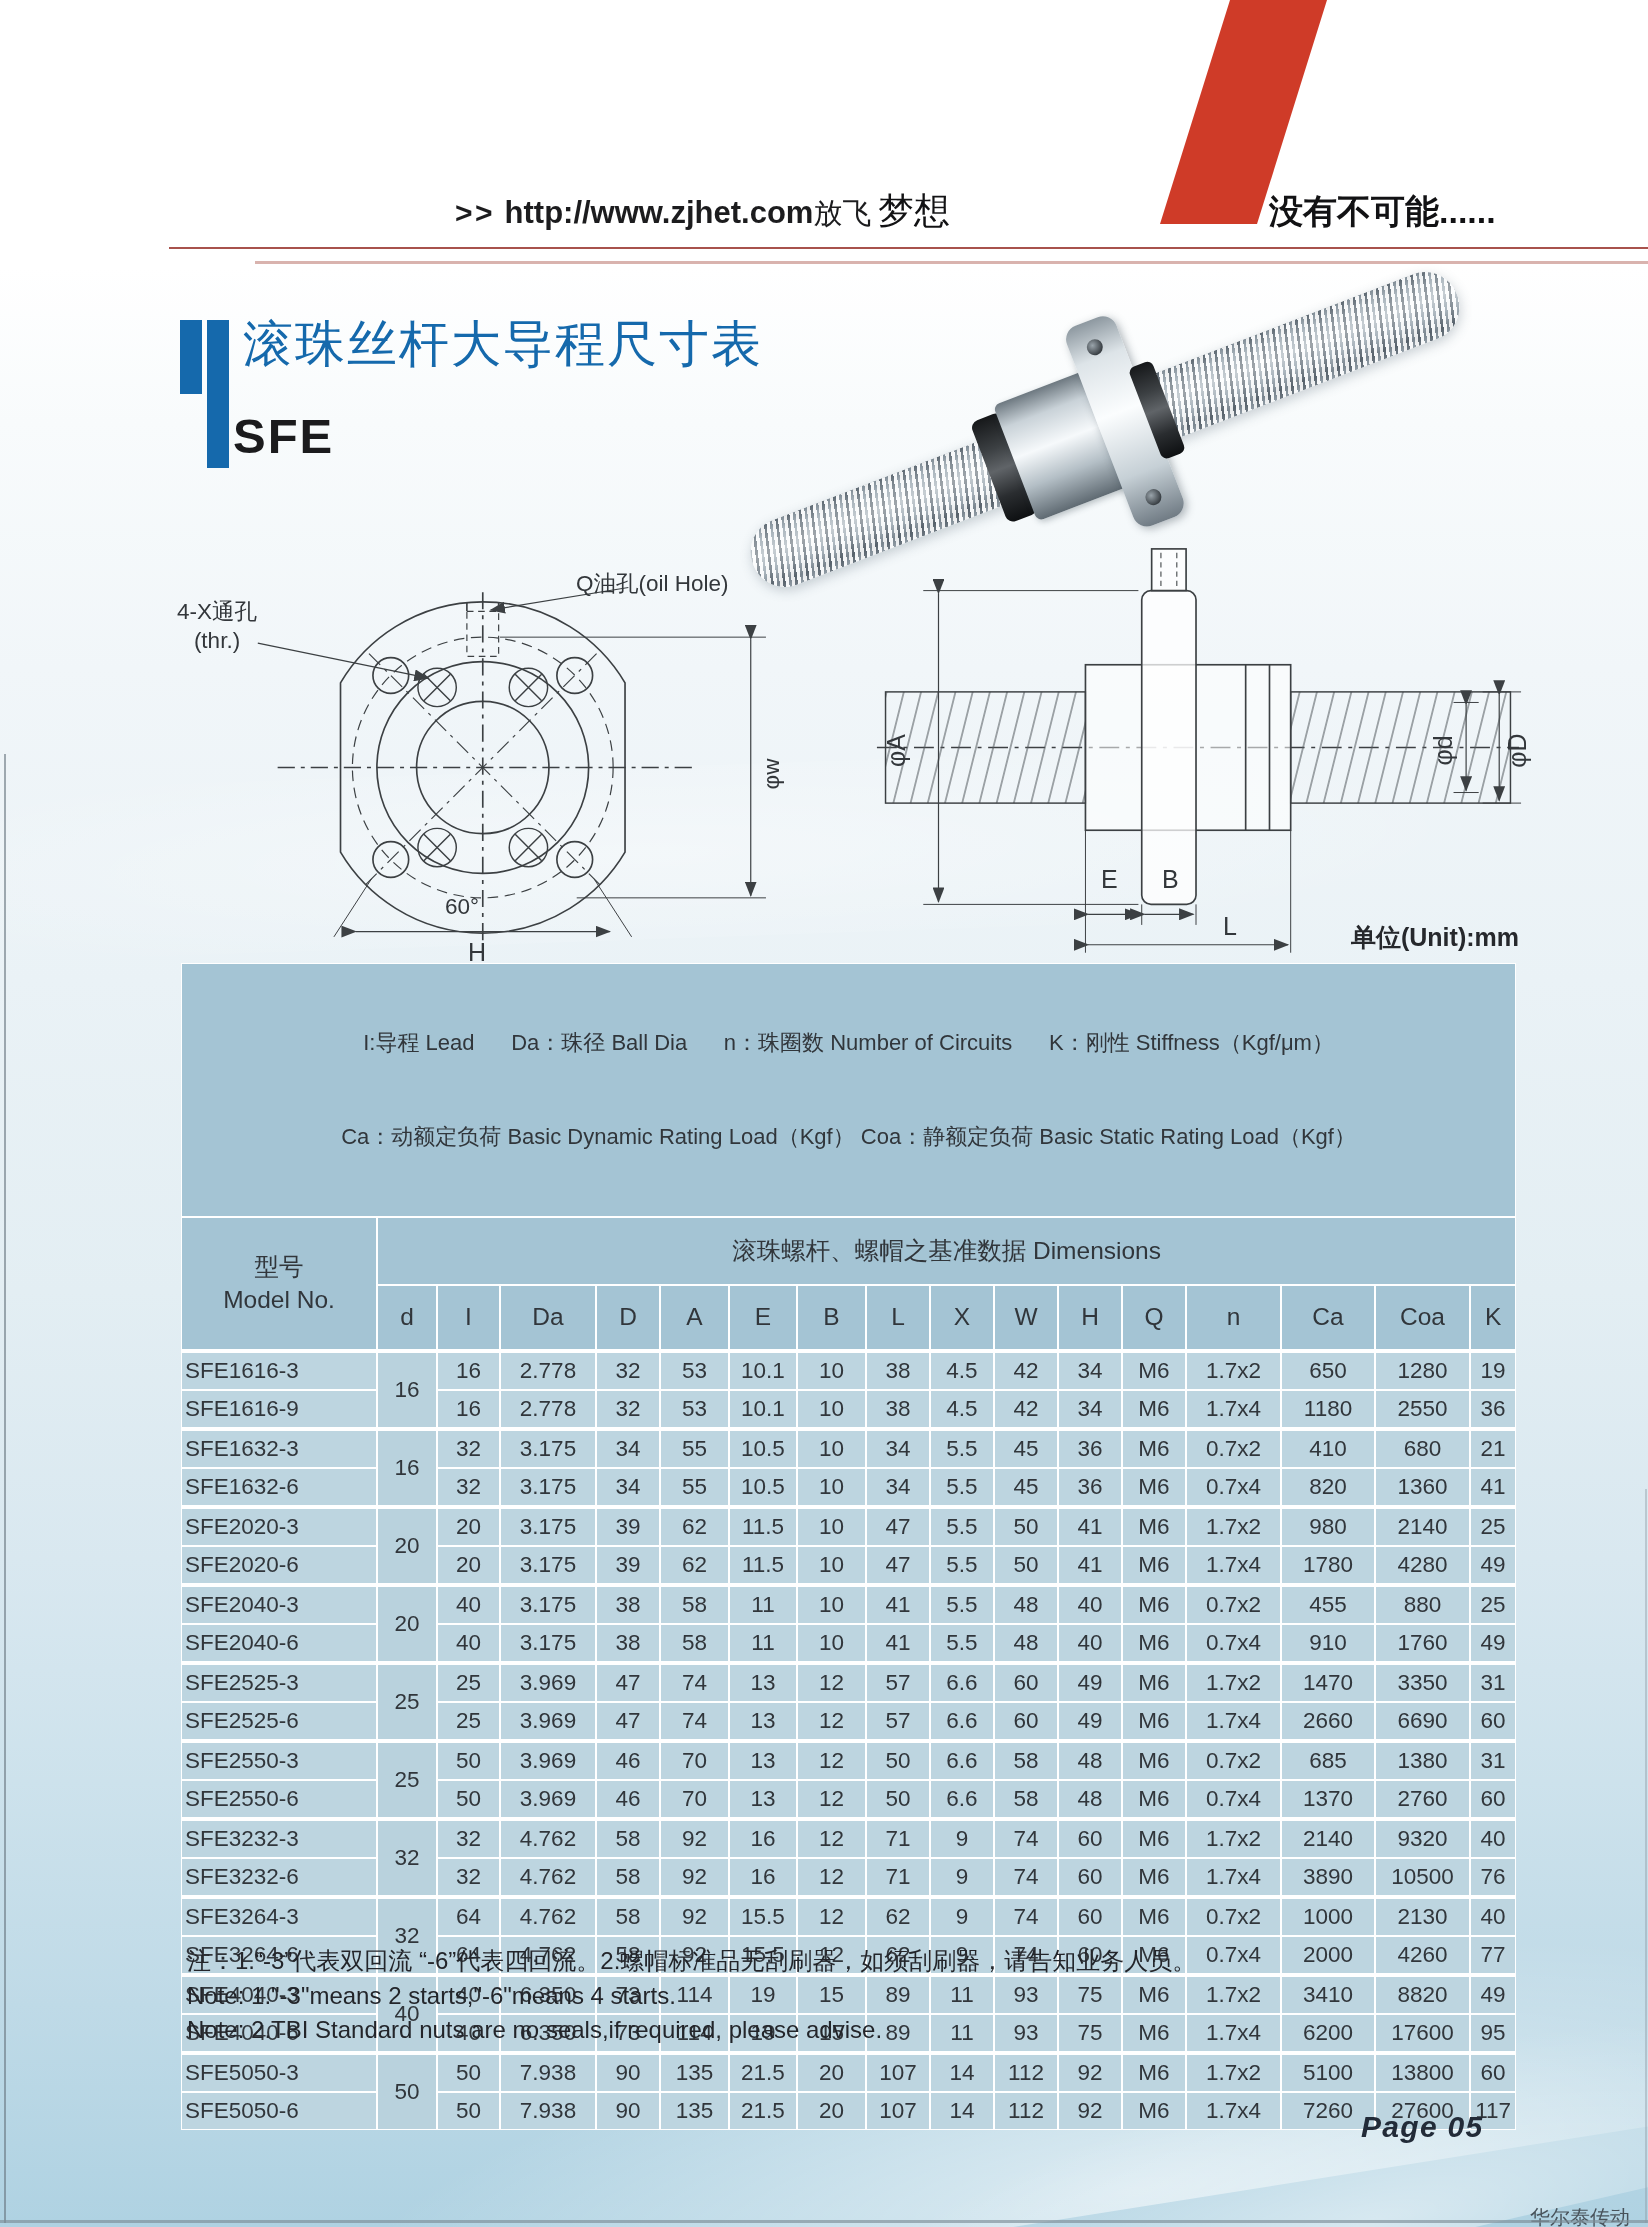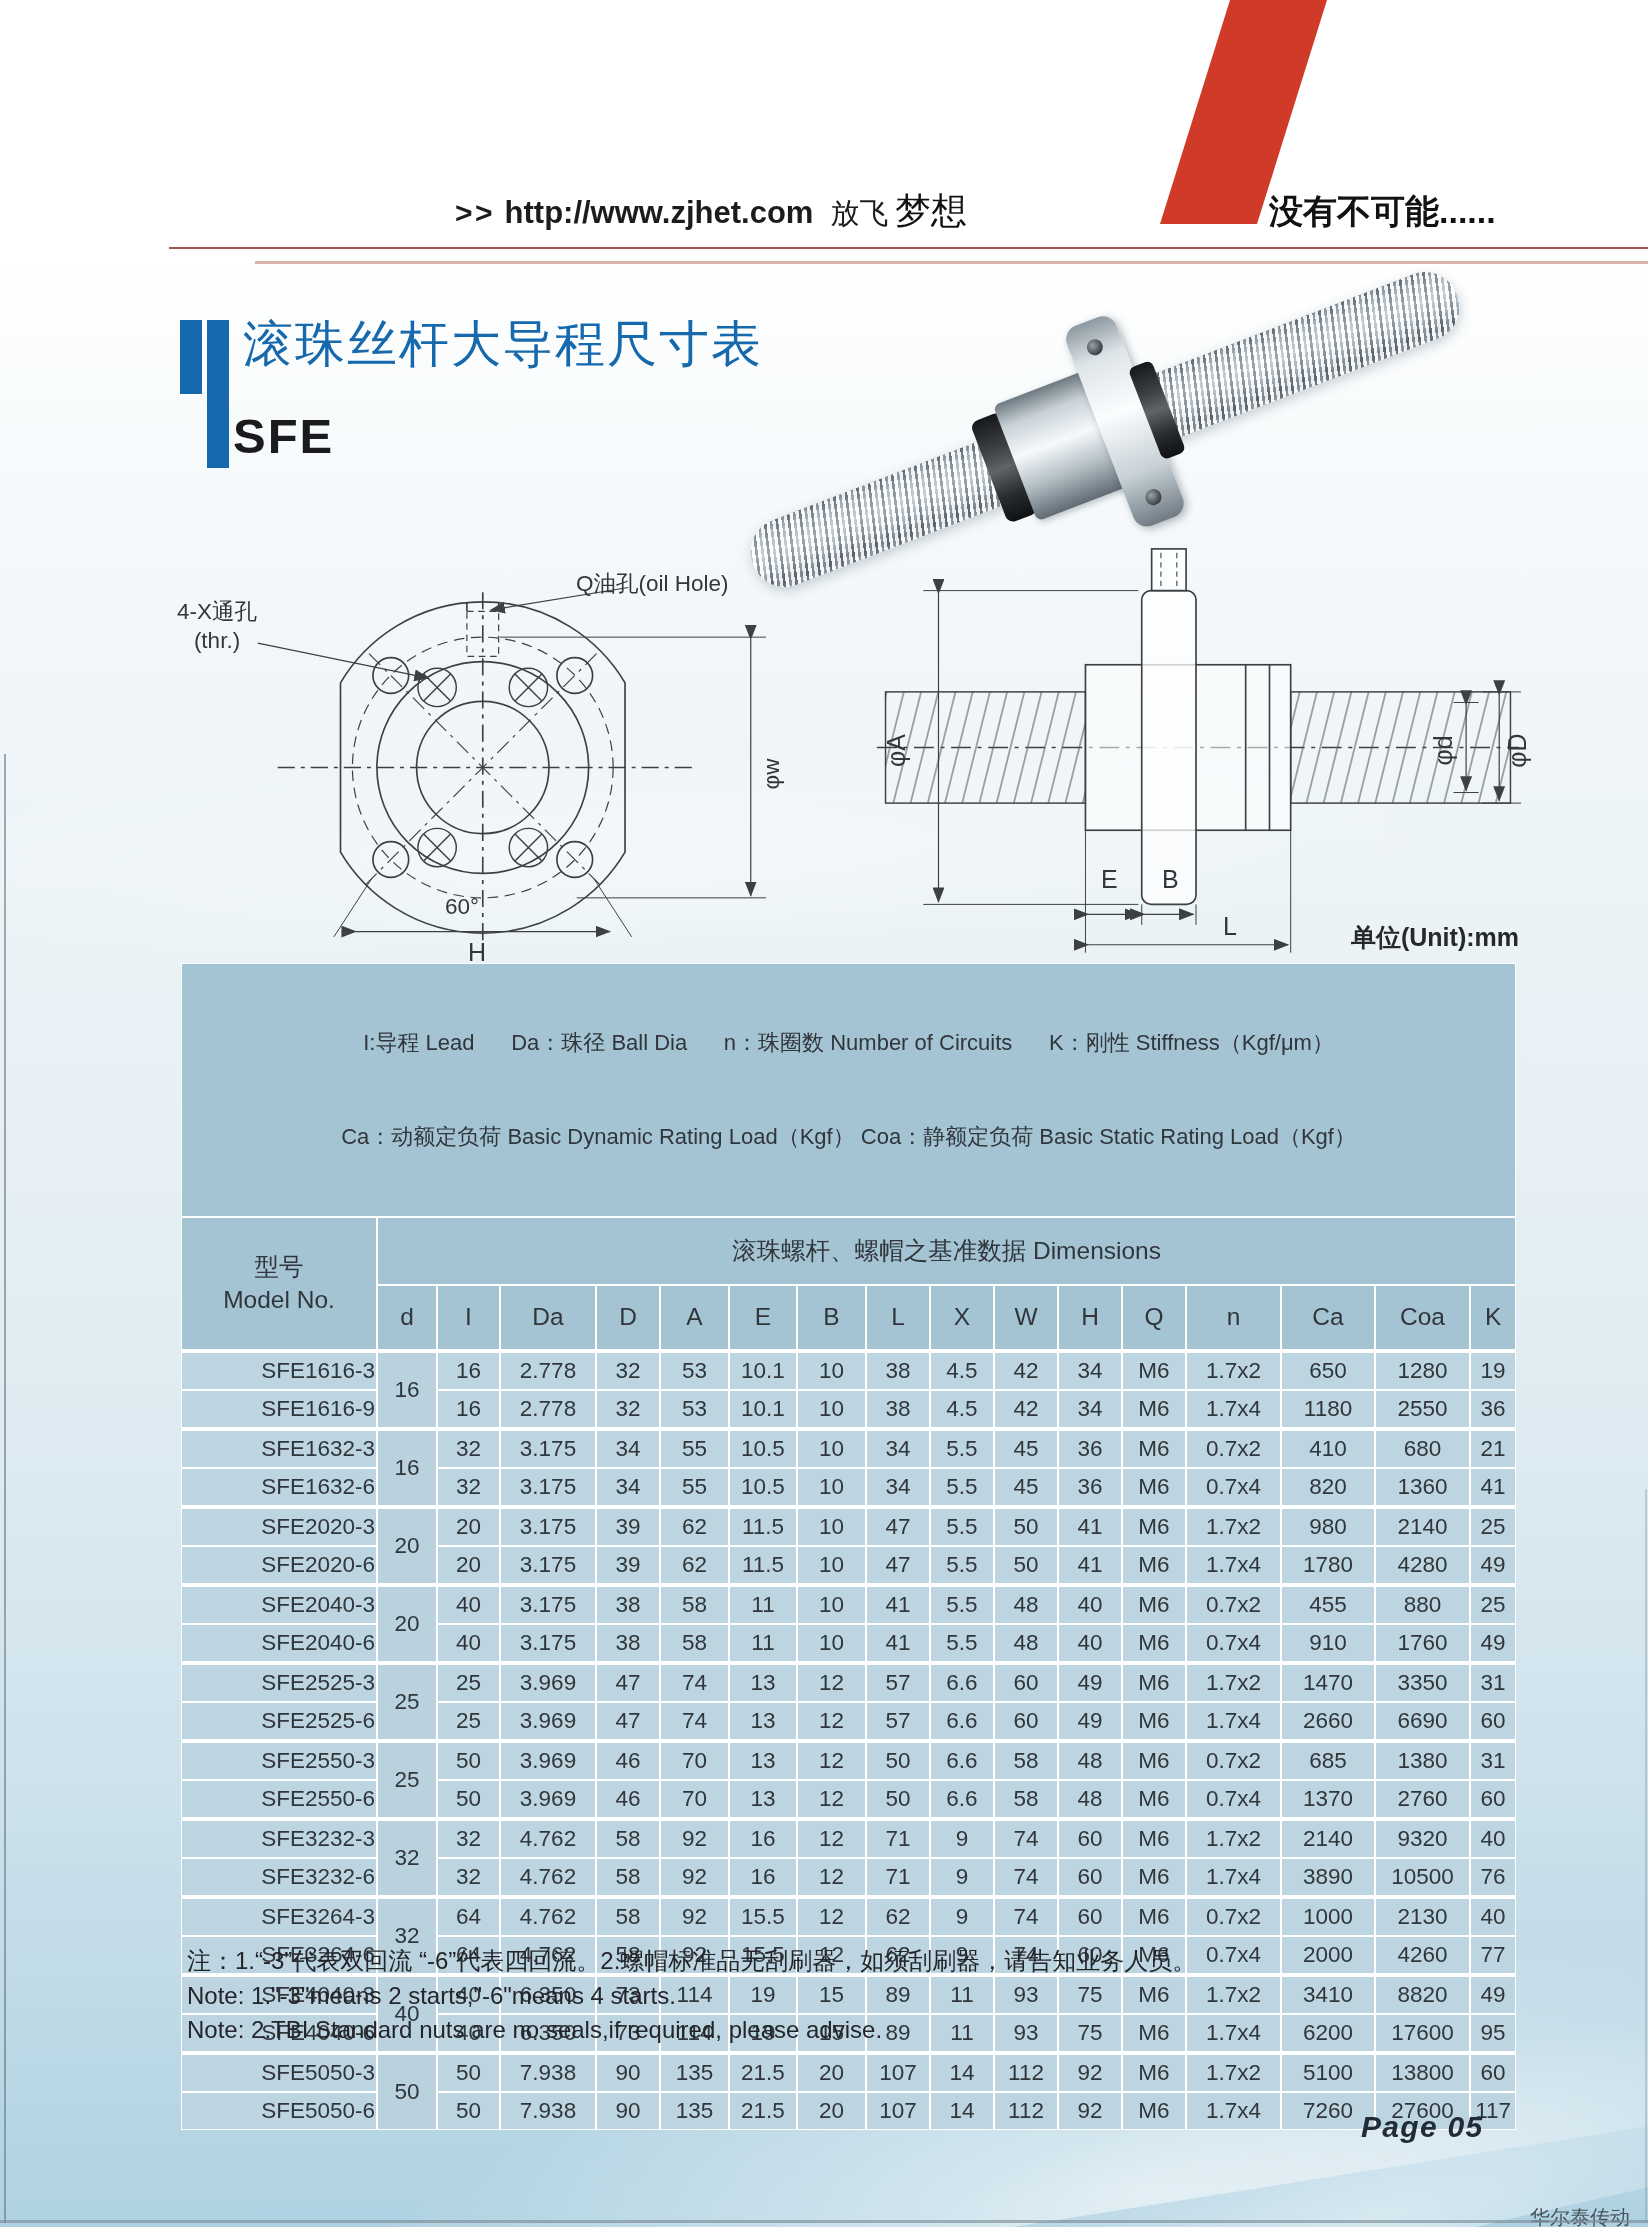--- a/index.html
+++ b/index.html
@@ -20,21 +20,21 @@
     background:radial-gradient(60% 90% at 40% 50%,rgba(255,255,255,.35),rgba(255,255,255,0) 75%);}
   
   .edge-left{left:4px;top:754px;width:2px;height:1469px;background:#68757e;opacity:.6;}
   .edge-bottom{left:0;top:2220px;width:1649px;height:3.3px;background:#7d8d97;opacity:.65;}
   .edge-right{left:1645px;top:1489px;width:2px;height:734px;background:#8a979f;opacity:.4;}
 
   
   .hdr-line{left:455px;top:187px;display:flex;align-items:baseline;white-space:nowrap;}
   .hdr-prefix{font-weight:800;font-size:30px;letter-spacing:2.6px;color:#1c1c1e;}
   .hdr-url{font-weight:800;font-size:31px;margin-left:9.3px;color:#1c1c1e;}
-  .hdr-s1{font-size:29px;font-weight:500;margin-left:17px;color:#1c1c1e;}
+  .hdr-s1{font-size:29px;font-weight:500;color:#1c1c1e;}
   .hdr-s2{font-size:36px;font-weight:400;margin-left:6.6px;color:#121214;}
   .red-shape{left:1160px;top:0;width:167px;height:224px;background:#cf3b28;
     clip-path:polygon(70px 0,167px 0,97px 224px,0 224px);}
   .slogan-right{left:1269px;top:189px;font-size:34px;font-weight:900;color:#121214;white-space:nowrap;}
   .rule1{left:169px;top:247px;width:1480px;height:2px;background:#a8524c;}
   .rule2{left:255px;top:261px;width:1394px;height:2.6px;background:#d9b3ae;}
 
   
   .bar{background:#1569ac;}
   .bar1{left:180px;top:320px;width:22px;height:74px;}
@@ -73,21 +73,21 @@
   
   .table-wrap{left:181px;top:963px;width:1334px;border-radius:29px;}
   table.spec{width:1334px;table-layout:fixed;border-collapse:separate;border-spacing:0;}
   table.spec td,table.spec th{border:1.3px solid #ffffff;text-align:center;vertical-align:middle;
     font-weight:400;color:#31363b;overflow:hidden;}
   .legend-cell{background:#a4c4d4;height:69px;font-size:22px;line-height:1.42;white-space:pre;}
   th.modelh{background:#a4c4d4;font-size:24.5px;line-height:1.35;font-weight:400;}
   th.dimsh{background:#a4c4d4;height:64px;font-size:24.5px;font-weight:400;}
   th.colh{background:#a4c4d4;height:61px;font-size:24.5px;font-weight:400;}
   table.spec td.data{background:#bdd5e0;height:34px;font-size:22.5px;}
-  table.spec td.model{background:#bdd5e0;text-align:right;padding-left:31px;font-size:22.5px;height:34px;}
+  table.spec td.model{background:#bdd5e0;text-align:left;padding-left:3px;font-size:22.5px;height:34px;}
   table.spec td.dcell{background:#b9d2dd;font-size:22.5px;}
   table.spec tr.gs td{border-top-width:3.3px;}
 
   .notes{left:187px;top:1944px;font-size:24px;line-height:1.44;color:#23252a;}
   .page-num{left:1361px;top:2110px;font-size:30px;font-style:italic;font-weight:700;color:#222b38;letter-spacing:1.3px;}
   .watermark{left:1530px;top:2204px;font-size:20px;color:#49535b;}
 </style>
 </head>
 <body>
 

